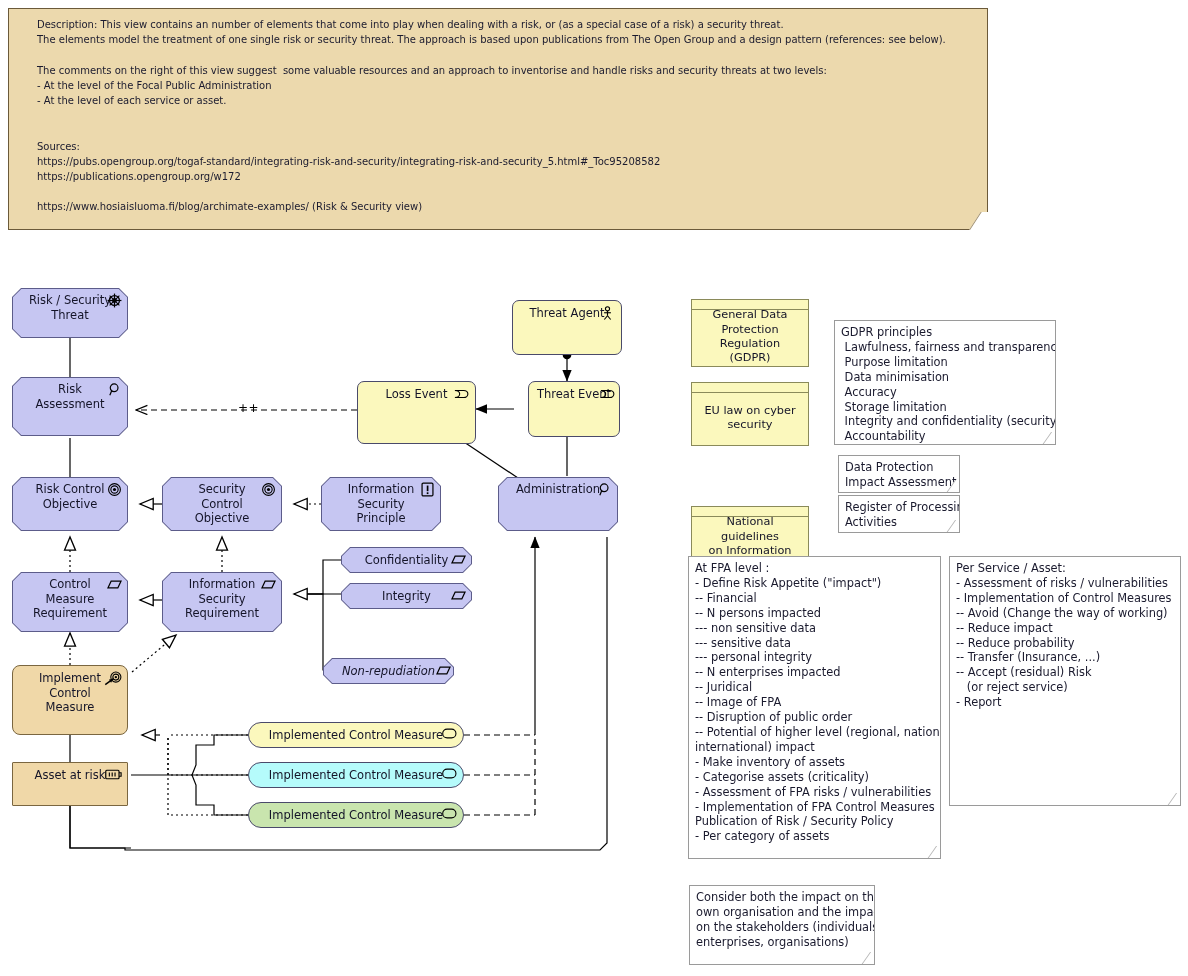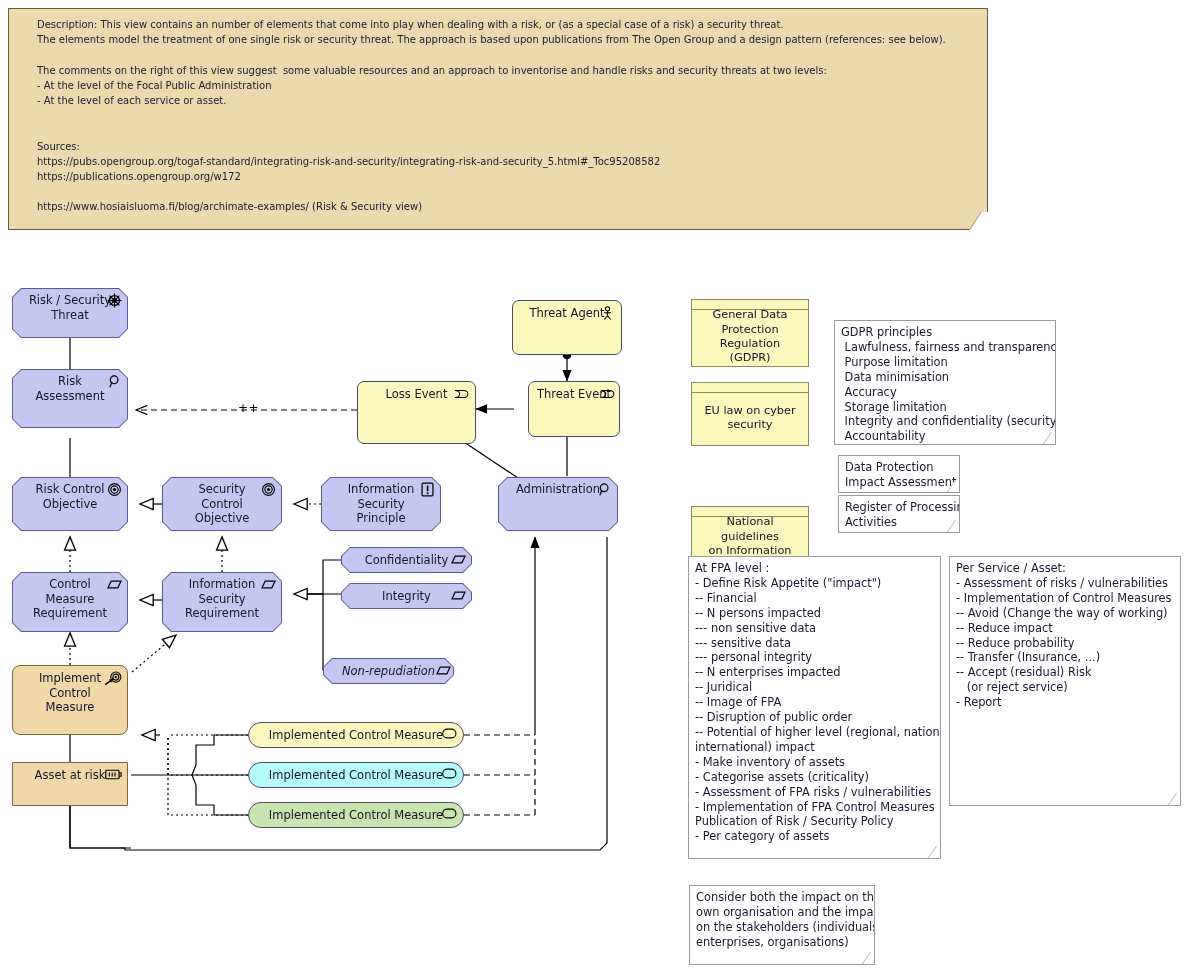--- a/index.html
+++ b/index.html
@@ -202,21 +202,21 @@
         <circle cx="8" cy="8" r="5.3" fill="none" stroke="#000" stroke-width="1.3"></circle>
         <circle cx="8" cy="8" r="2" fill="none" stroke="#000" stroke-width="1.2"></circle>
         <line x1="8" y1="0.6" x2="8" y2="15.4" stroke="#000" stroke-width="1.3"></line>
         <line x1="0.6" y1="8" x2="15.4" y2="8" stroke="#000" stroke-width="1.3"></line>
         <line x1="2.8" y1="2.8" x2="13.2" y2="13.2" stroke="#000" stroke-width="1.1"></line>
         <line x1="13.2" y1="2.8" x2="2.8" y2="13.2" stroke="#000" stroke-width="1.1"></line>
       </svg>
     </span>
   </div>
 
-  <div class="octwrap" style="left:12px;top:369px;width:116px;height:59px;">
+  <div class="octwrap" style="left:12px;top:377px;width:116px;height:59px;">
     <div class="octborder"></div>
     <div class="octfill"></div>
     <div class="octtxt">
         <span class="nl">Risk<br>Assessment</span>
       </div>
     <span class="icon">
       <svg width="15" height="15" viewBox="0 0 16 16">
         <circle cx="7.6" cy="6.2" r="4.1" fill="none" stroke="#000" stroke-width="1.3"></circle>
         <line x1="5" y1="9.4" x2="3" y2="14.2" stroke="#000" stroke-width="1.3"></line>
       </svg>

